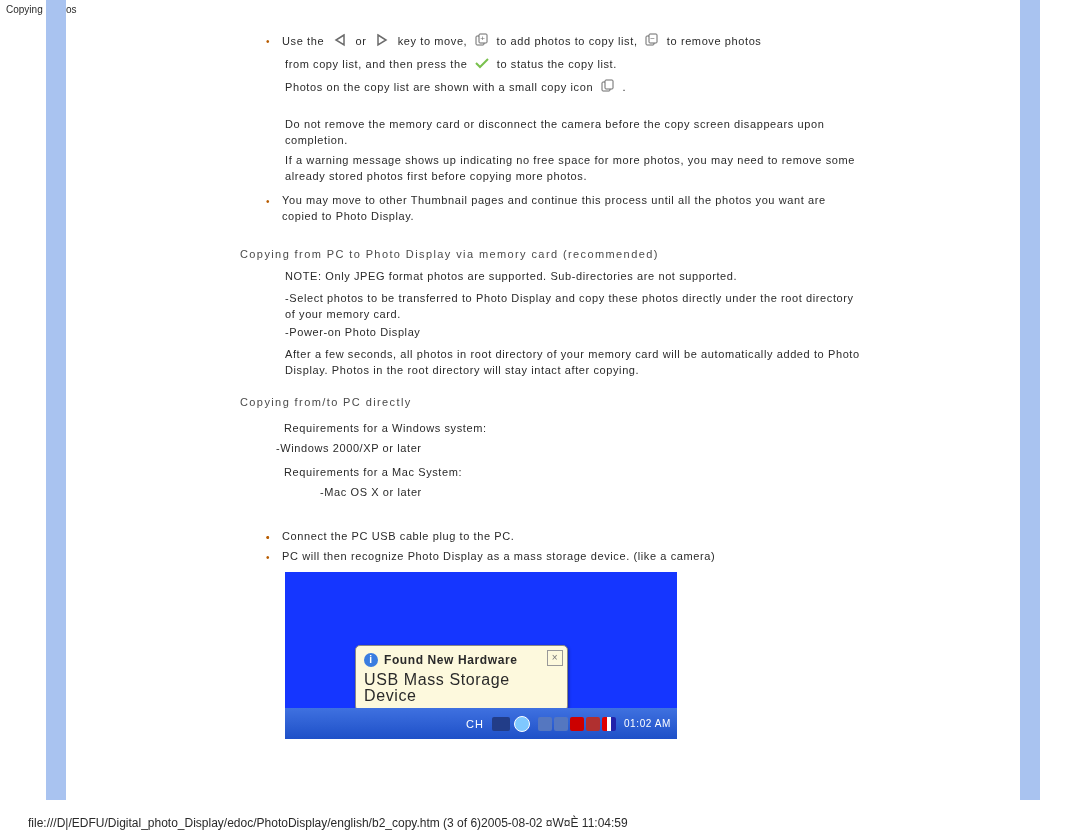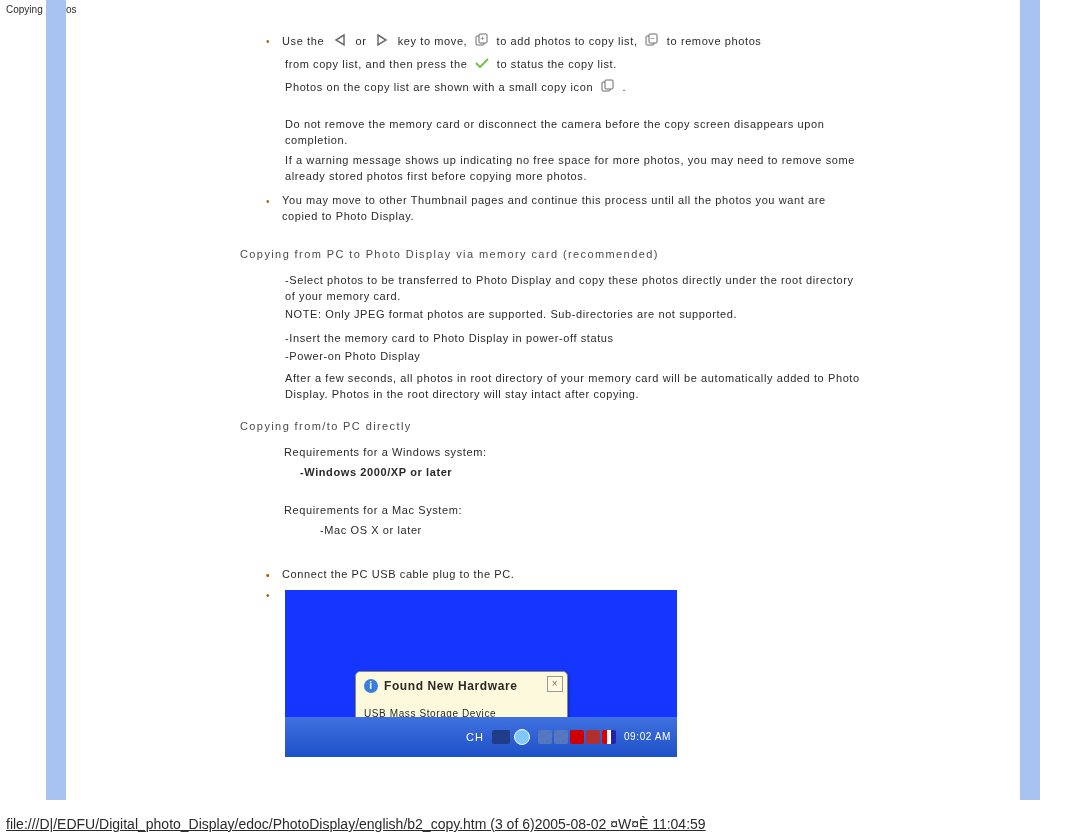--- a/index.html
+++ b/index.html
@@ -1,47 +1,47 @@
 <!DOCTYPE html>
 <html><head>
 <meta charset="utf-8">
 <style>
   html,body{margin:0;padding:0;background:#fff;font-family:Arial,Helvetica,sans-serif;font-size:11px;color:#2a2a2a;}
   .page{width:1080px;height:834px;position:relative;}
   .title{position:absolute;left:6px;top:4px;font-size:10px;}
-  .footer{position:absolute;left:6px;top:816px;font-size:14px;text-decoration:underline;}
+  .footer{position:absolute;left:28px;top:816px;font-size:12px;}
   .leftbar{position:absolute;left:46px;top:0;width:20px;height:800px;background:#a9c3f0;}
   .rightbar{position:absolute;left:1020px;top:0;width:20px;height:800px;background:#a9c3f0;}
   .content{position:absolute;left:240px;top:28px;width:620px;line-height:16px;letter-spacing:0.6px;}
   .bullet{color:#b85c00;font-size:10px;display:inline-block;vertical-align:middle;margin-right:4px;}
   .licon{display:inline-block;vertical-align:middle;margin:0 3px;}
   .indent-bullet{position:relative;padding-left:16px;margin:4px 0;}
   .indent-bullet .bullet{position:absolute;left:0;top:2px;}
   .para{margin:6px 0 6px 45px;}
   .para2{margin:4px 0 4px 45px;}
   .h-sub{margin:22px 0 10px 0;color:#4a4a4a;letter-spacing:1.4px;}
   .subb{margin-left:44px;}
   .freeblock{margin:6px 0 6px 45px;}
   .screenshot{margin:8px 0 0 45px;width:392px;height:167px;position:relative;background:#1536ff;}
-  .taskbar{position:absolute;left:0;bottom:0;width:100%;height:40px;background:linear-gradient(#3f71e0,#1e50c8);display:flex;align-items:center;padding:0 6px;box-sizing:border-box;justify-content:flex-end;gap:4px;}
+  .taskbar{position:absolute;left:0;bottom:0;width:100%;height:31px;background:linear-gradient(#3f71e0,#1e50c8);display:flex;align-items:center;padding:0 6px;box-sizing:border-box;justify-content:flex-end;gap:4px;}
   .taskbar .ch{color:#fff;font-size:11px;margin-right:4px;letter-spacing:1px;}
   .taskbar .kbd{width:18px;height:14px;background:#223d88;border-radius:2px;}
   .taskbar .round{width:16px;height:16px;border-radius:50%;background:#7fc8ff;border:1px solid #fff;box-sizing:border-box;}
   .tray{display:flex;gap:2px;align-items:center;margin-left:4px;}
   .tray .ti{width:14px;height:14px;background:#5577c0;border-radius:2px;}
   .tray .ati{background:#c00;}
   .tray .sh{background:#b03030;}
   .tray .fl{background:linear-gradient(90deg,#d00 33%,#fff 33% 66%,#22a 66%);}
   .clock{color:#fff;font-size:10px;margin-left:4px;}
   .balloon{position:absolute;left:70px;bottom:28px;width:195px;background:#fdf9dd;border:1px solid #888;border-radius:5px;padding:6px 8px 6px 8px;box-shadow:1px 1px 3px rgba(0,0,0,.3);}
   .balloon .brow{display:flex;align-items:center;gap:6px;}
   .balloon .info{width:14px;height:14px;border-radius:50%;background:#3a7de0;color:#fff;font-size:10px;display:flex;align-items:center;justify-content:center;font-weight:bold;}
   .balloon .bt{font-weight:bold;font-size:12px;}
   .balloon .close{position:absolute;right:4px;top:4px;width:14px;height:14px;border:1px solid #999;background:#fdf9dd;color:#777;font-size:10px;display:flex;align-items:center;justify-content:center;}
-  .balloon .bsub{font-size:10px;margin-top:12px;}
+  .balloon .bsub{font-size:16px;margin-top:4px;}
   .balloon .tail{position:absolute;left:158px;bottom:-14px;width:0;height:0;border-left:8px solid transparent;border-right:8px solid transparent;border-top:14px solid #fdf9dd;}
   .balloon .tailb{position:absolute;left:157px;bottom:-16px;width:0;height:0;border-left:9px solid transparent;border-right:9px solid transparent;border-top:15px solid #888;}
 </style>
 </head>
 <body>
 
 <div class="page">
   <div class="title">Copying Photos</div>
   <div class="leftbar"></div>
   <div class="rightbar"></div>
@@ -93,45 +93,45 @@
     <div class="para2" style="margin-top:18px;">Do not remove the memory card or disconnect the camera before the copy screen disappears upon completion.</div>
     <div class="para2">If a warning message shows up indicating no free space for more photos, you may need to remove some already stored photos first before copying more photos.</div>
 
     <div class="indent-bullet" style="margin-left:26px;margin-top:8px;">
       <span class="bullet">•</span>
       <span>You may move to other Thumbnail pages and continue this process until all the photos you want are copied to Photo Display.</span>
     </div>
 
     <div class="h-sub">Copying from PC to Photo Display via memory card (recommended)</div>
 
+    <div class="freeblock" style="margin-top:-4px;">NOTE: Only JPEG format photos are supported. Sub-directories are not supported.</div>
     <div class="freeblock">-Select photos to be transferred to Photo Display and copy these photos directly under the root directory of your memory card.</div>
-    <div class="freeblock" style="margin-top:-4px;">NOTE: Only JPEG format photos are supported. Sub-directories are not supported.</div>
-    <div class="freeblock" style="margin-top:8px;">-Insert the memory card to Photo Display in power-off status</div>
     <div class="freeblock" style="margin-top:-4px;">-Power-on Photo Display</div>
     <div class="freeblock" style="margin-top:6px;">After a few seconds, all photos in root directory of your memory card will be automatically added to Photo Display. Photos in the root directory will stay intact after copying.</div>
 
     <div class="h-sub" style="margin-top:16px;">Copying from/to PC directly</div>
 
     <div class="para subb">Requirements for a Windows system:</div>
-    <div class="para subb" style="margin-left:60px;margin-top:-2px;font-weight:bold;">-Windows 2000/XP or later</div>
+    <div class="para subb" style="margin-left:36px;margin-top:-2px;">-Windows 2000/XP or later</div>
 
-    <div class="para subb" style="margin-top:22px;">Requirements for a Mac System:</div>
+    <div class="para subb" style="margin-top:8px;">Requirements for a Mac System:</div>
     <div class="para subb" style="margin-left:80px;margin-top:-2px;">-Mac OS X or later</div>
 
     <div style="height:18px;"></div>
 
     <div class="indent-bullet" style="margin-left:26px;">
       <span class="bullet">•</span>
     </div>
     <div class="indent-bullet" style="margin-left:26px;">
       <span class="bullet">•</span>
       <span>Connect the PC USB cable plug to the PC.</span>
     </div>
     <div class="indent-bullet" style="margin-left:26px;">
       <span class="bullet">•</span>
+      <span>PC will then recognize Photo Display as a mass storage device. (like a camera)</span>
     </div>
 
     <div class="screenshot">
       <div class="balloon">
         <div class="tailb"></div>
           <div class="tail"></div>
         <div class="close">×</div>
         <div class="brow">
           <div class="info">i</div>
           <div class="bt">Found New Hardware</div>
@@ -142,20 +142,20 @@
         <span class="ch">CH</span>
         <span class="kbd"></span>
         <span class="round"></span>
         <div class="tray">
           <span class="ti"></span>
           <span class="ti"></span>
           <span class="ti ati"></span>
           <span class="ti sh"></span>
           <span class="ti fl"></span>
         </div>
-        <span class="clock">09:02 AM</span>
+        <span class="clock">01:02 AM</span>
       </div>
     </div>
 
   </div>
 
   <div class="footer">file:///D|/EDFU/Digital_photo_Display/edoc/PhotoDisplay/english/b2_copy.htm (3 of 6)2005-08-02 ¤W¤È 11:04:59</div>
 </div>
 
 </body></html>

